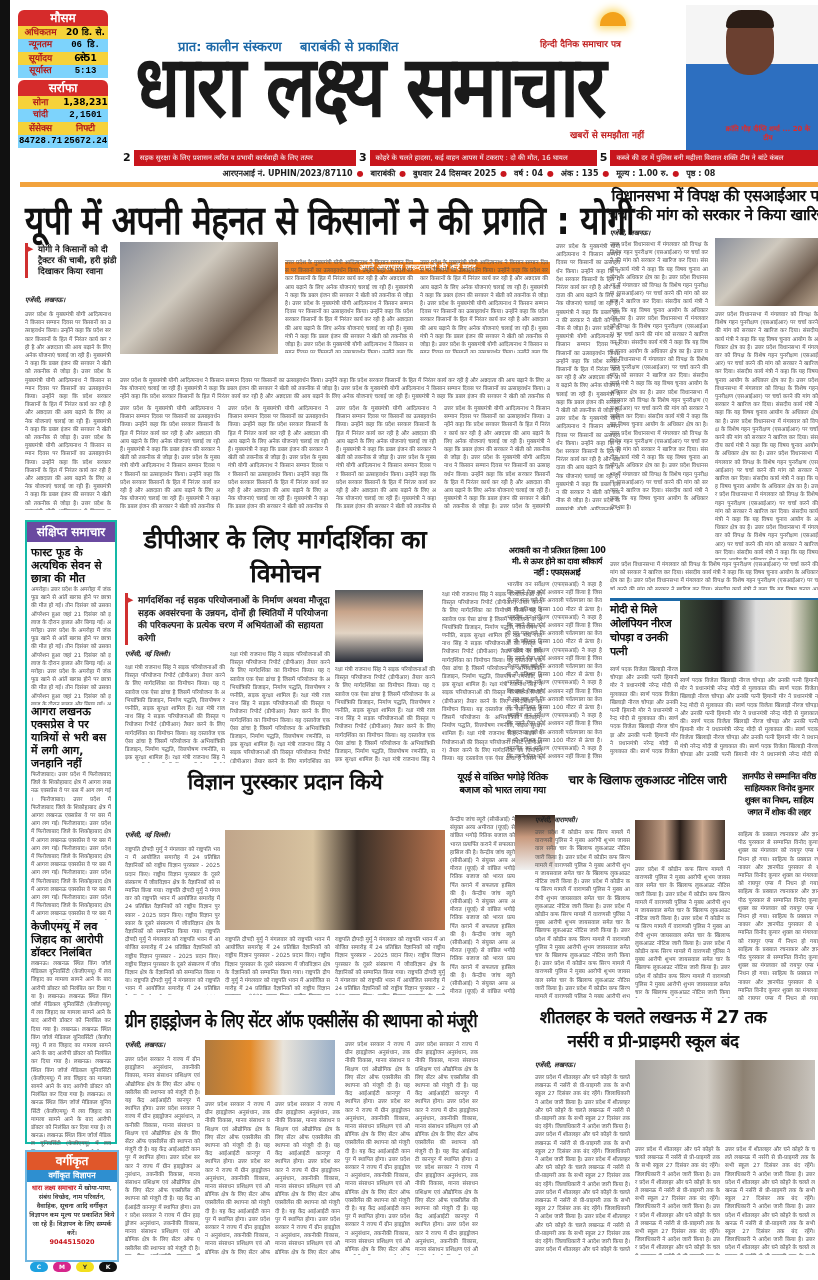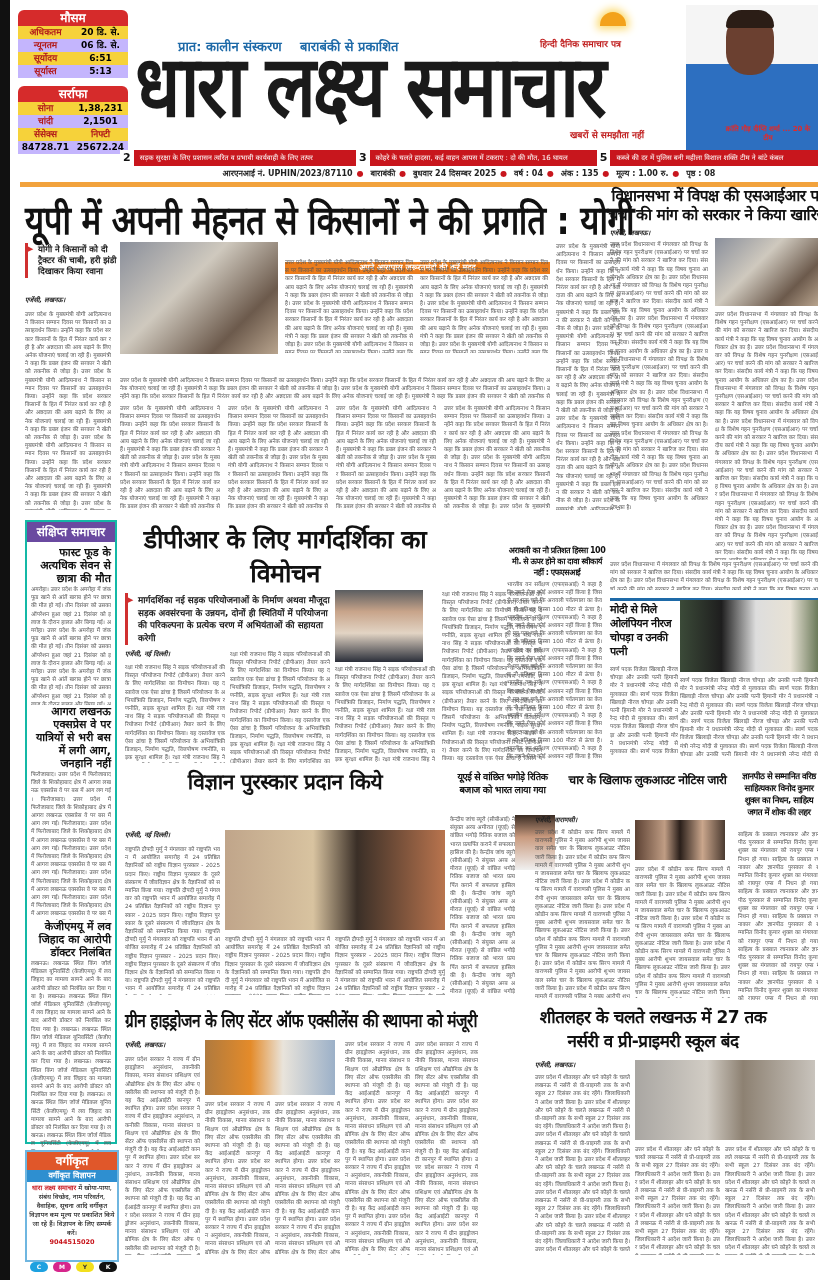--- a/index.html
+++ b/index.html
@@ -3,25 +3,25 @@
 <meta charset="utf-8">
 <style>
   html,body{margin:0;padding:0;background:#111;}
   body{width:818px;height:1280px;overflow:hidden;font-family:"DejaVu Sans",sans-serif;}
   .page{position:absolute;left:10px;top:0;width:808px;height:1280px;background:#fff;}
   .abs{position:absolute;}
   .filler{color:#555;font-size:5.6px;line-height:8.2px;text-align:justify;overflow:hidden;word-break:break-all;}
   .filler::after{content:attr(data-fill);}
   .hd{font-family:"DejaVu Sans",sans-serif;font-weight:bold;color:#111;letter-spacing:-0.5px;}
   
-  .wbox{left:8px;top:10px;width:110px;}
+  .wbox{left:8px;top:10px;width:90px;}
   .wtitle{background:#d62b2b;color:#fff;text-align:center;font-weight:bold;font-size:12px;height:16px;line-height:16px;border-radius:6px 6px 0 0;}
   .wrow{display:flex;height:13px;font-size:9px;font-weight:bold;line-height:13px;}
   .wrow span{flex:1;text-align:center;}
-  .wrow.y{background:#f6d23a;} .wrow.w{background:#c4b5fd;}
+  .wrow.y{background:#f6d23a;} .wrow.w{background:#7dd3fc;font-family:Liberation Mono, monospace;}
   .wrow .k{color:#b21b1b;}
   
   .mast-sub{font-size:13px;color:#1e6aa8;font-weight:bold;}
   .mast-title{left:125px;top:40px;font-size:74px;font-weight:bold;color:#1a1a1a;letter-spacing:-3px;line-height:80px;white-space:nowrap;font-family:"DejaVu Sans",sans-serif;transform:scaleY(1.15);transform-origin:top left;}
   .mast-red{font-size:9px;color:#c01f1f;font-weight:bold;}
   .sun{left:590px;top:12px;width:26px;height:14px;background:#f3a21a;border-radius:14px 14px 0 0;box-shadow:0 0 8px 3px #fbd96b;}
   .cricketer{left:676px;top:5px;width:132px;height:148px;background:linear-gradient(#f5f5f5 0 40%,#2d6fc0 40% 100%);overflow:hidden;}
   .cricketer .face{position:absolute;left:40px;top:8px;width:48px;height:62px;border-radius:24px 24px 22px 22px;background:#6b4030;}
   .cricketer .cap{position:absolute;left:40px;top:5px;width:48px;height:18px;border-radius:24px 24px 4px 4px;background:#2b1d16;}
   .cricketer .cap-text{position:absolute;left:34px;top:120px;width:96px;font-size:7px;color:#e12a2a;font-weight:bold;text-align:center;line-height:9px;}
@@ -35,21 +35,21 @@
   
   .h1{left:15px;top:192px;font-size:33px;white-space:nowrap;transform:scaleY(1.2);transform-origin:top left;}
   .rh1{left:592px;top:187px;width:232px;font-size:15.5px;text-align:center;line-height:19px;}
   .photo{background:linear-gradient(135deg,#8a8f9b,#cfc9be 40%,#6c5a4c 75%,#b8a48e);}
   .orange-bar{background:#ec7d1c;color:#fff;font-weight:bold;text-align:center;margin-top:20px;}
   .quote{border-left:3px solid #d03030;border-right:3px solid #d03030;padding:1px 4px 1px 10px;font-size:9.5px;font-weight:bold;line-height:13px;color:#222;}
   .quote::before{content:"▶";color:#d03030;position:absolute;margin-left:-10px;font-size:7px;}
   .byline{font-size:6.5px;color:#222;font-weight:bold;font-style:italic;}
   .side{left:15px;width:88px;}
   .sbox-title{background:#6a4aa0;color:#fff;text-align:center;font-weight:bold;font-size:12px;line-height:20px;}
-  .sub-hd{font-size:11px;font-weight:bold;line-height:13px;color:#111;text-align:right;}
+  .sub-hd{font-size:11px;font-weight:bold;line-height:13px;color:#111;}
   .blue-border{border:2px solid #14b8a6;}
   .cmyk{left:20px;top:1262px;display:flex;gap:5px;}
   .cmyk span{width:18px;height:10px;border-radius:5px;font-size:6px;font-weight:bold;color:#fff;text-align:center;line-height:10px;}
 </style>
 </head>
 <body>
 
 <div class="page">
 
   <div class="abs wbox">
@@ -63,21 +63,21 @@
         <span>06 डि. से.</span>
       </div>
     <div class="wrow y">
         <span class="k">सूर्योदय</span>
         <span>6:51</span>
       </div>
     <div class="wrow w">
         <span class="k">सूर्यास्त</span>
         <span>5:13</span>
       </div>
-    <div class="wtitle" style="margin-top:8px">सर्राफा</div>
+    <div class="wtitle" style="margin-top:2px">सर्राफा</div>
     <div class="wrow y">
         <span class="k">सोना</span>
         <span>1,38,231</span>
       </div>
     <div class="wrow w">
         <span class="k">चांदी</span>
         <span>2,1501</span>
       </div>
     <div class="wrow y">
         <span class="k">सेंसेक्स</span>

